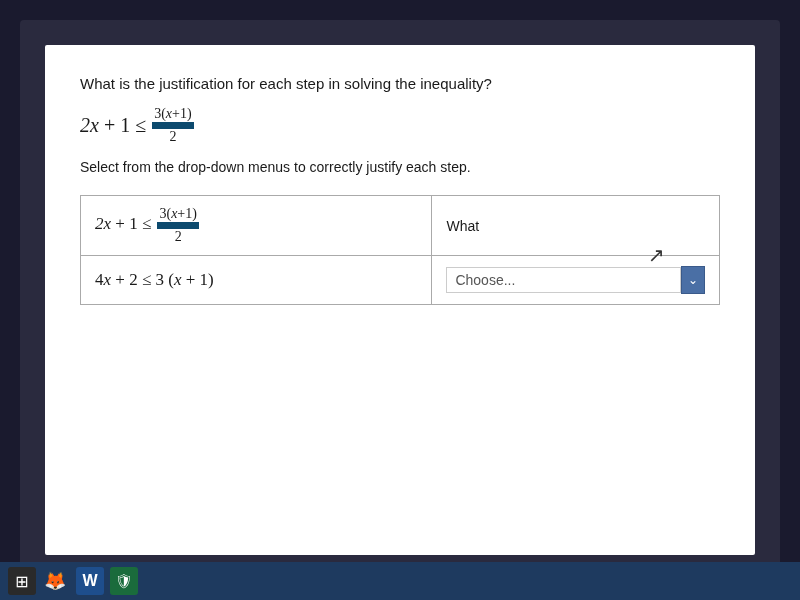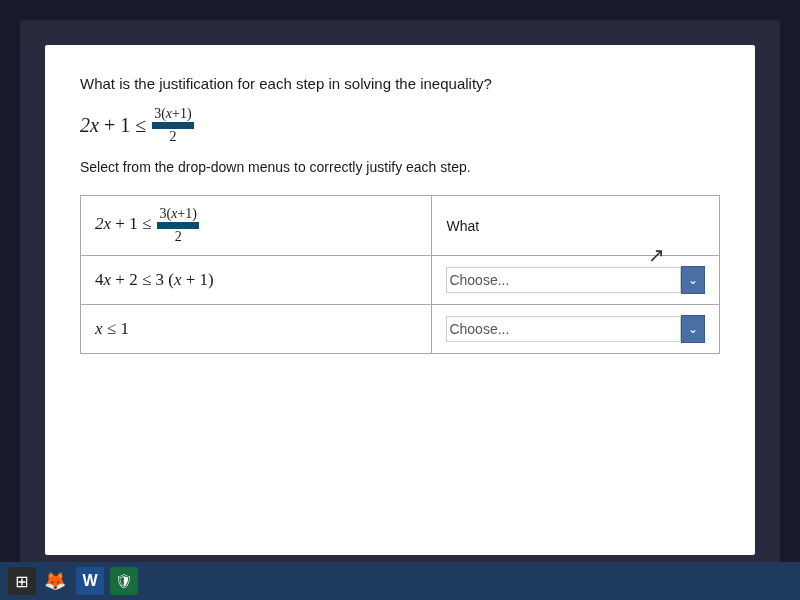--- a/index.html
+++ b/index.html
@@ -122,21 +122,21 @@
       display: flex;
       align-items: center;
       gap: 0;
     }
 
     .dropdown-text {
       font-size: 14px;
       color: #555;
       font-family: Arial, sans-serif;
       flex: 1;
-      padding: 4px 2px;
+      padding: 4px 8px;
       border: 1px solid #ccc;
       background: #fff;
     }
 
     .dropdown-btn {
       width: 24px;
       height: 28px;
       background: #4a6fa5;
       border: 1px solid #3a5a8a;
       display: flex;
@@ -231,31 +231,20 @@
         <td class="justify-col">
           <div class="dropdown-container">
             <span class="dropdown-text">Choose...</span>
             <div class="dropdown-btn">⌄</div>
           </div>
         </td>
       </tr>
 
 
 
-      <tr>
-        <td class="step-col">
-          <span><i>x</i> ≤ 1</span>
-        </td>
-        <td class="justify-col">
-          <div class="dropdown-container">
-            <span class="dropdown-text">Choose...</span>
-            <div class="dropdown-btn">⌄</div>
-          </div>
-        </td>
-      </tr>
     </tbody>
       </table>
 
   </div>
 </div>
 
 <div class="taskbar">
   <div class="taskbar-icon" style="background:#2a2a2a; color:white; font-size:16px; border-radius:3px;">⊞</div>
   <div class="taskbar-icon firefox" style="font-size:18px;">🦊</div>
   <div class="taskbar-icon word">W</div>

